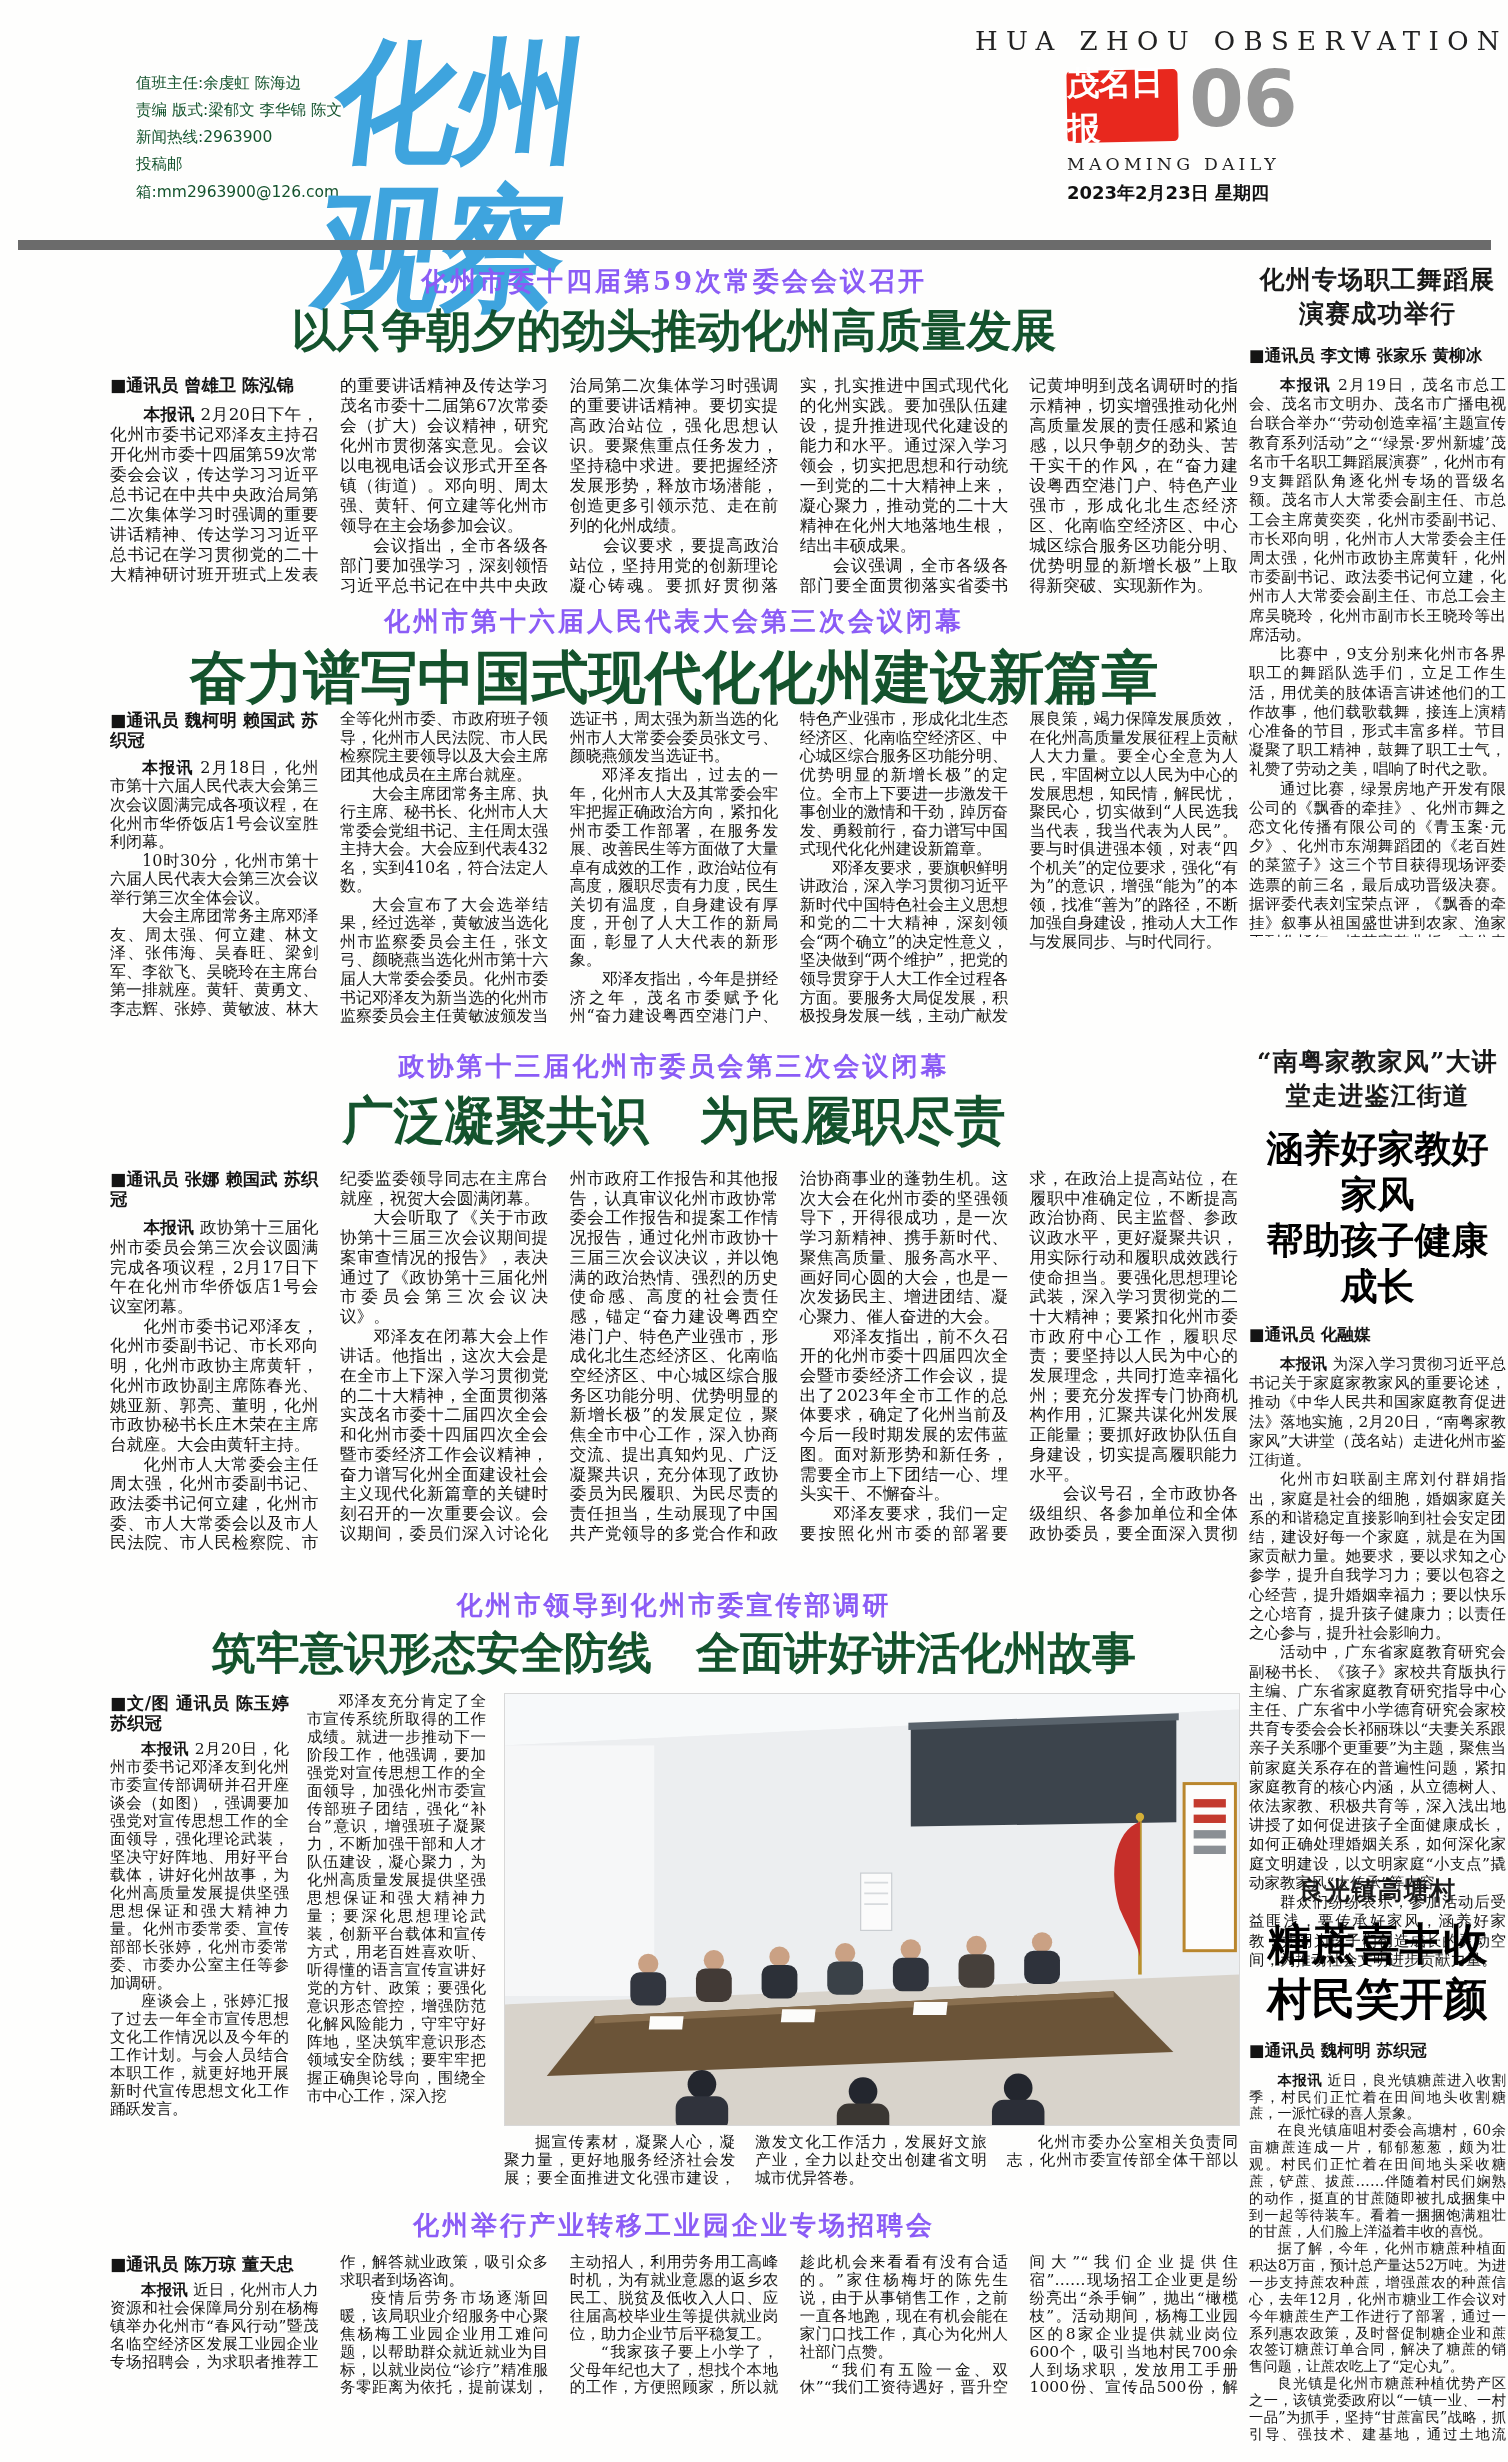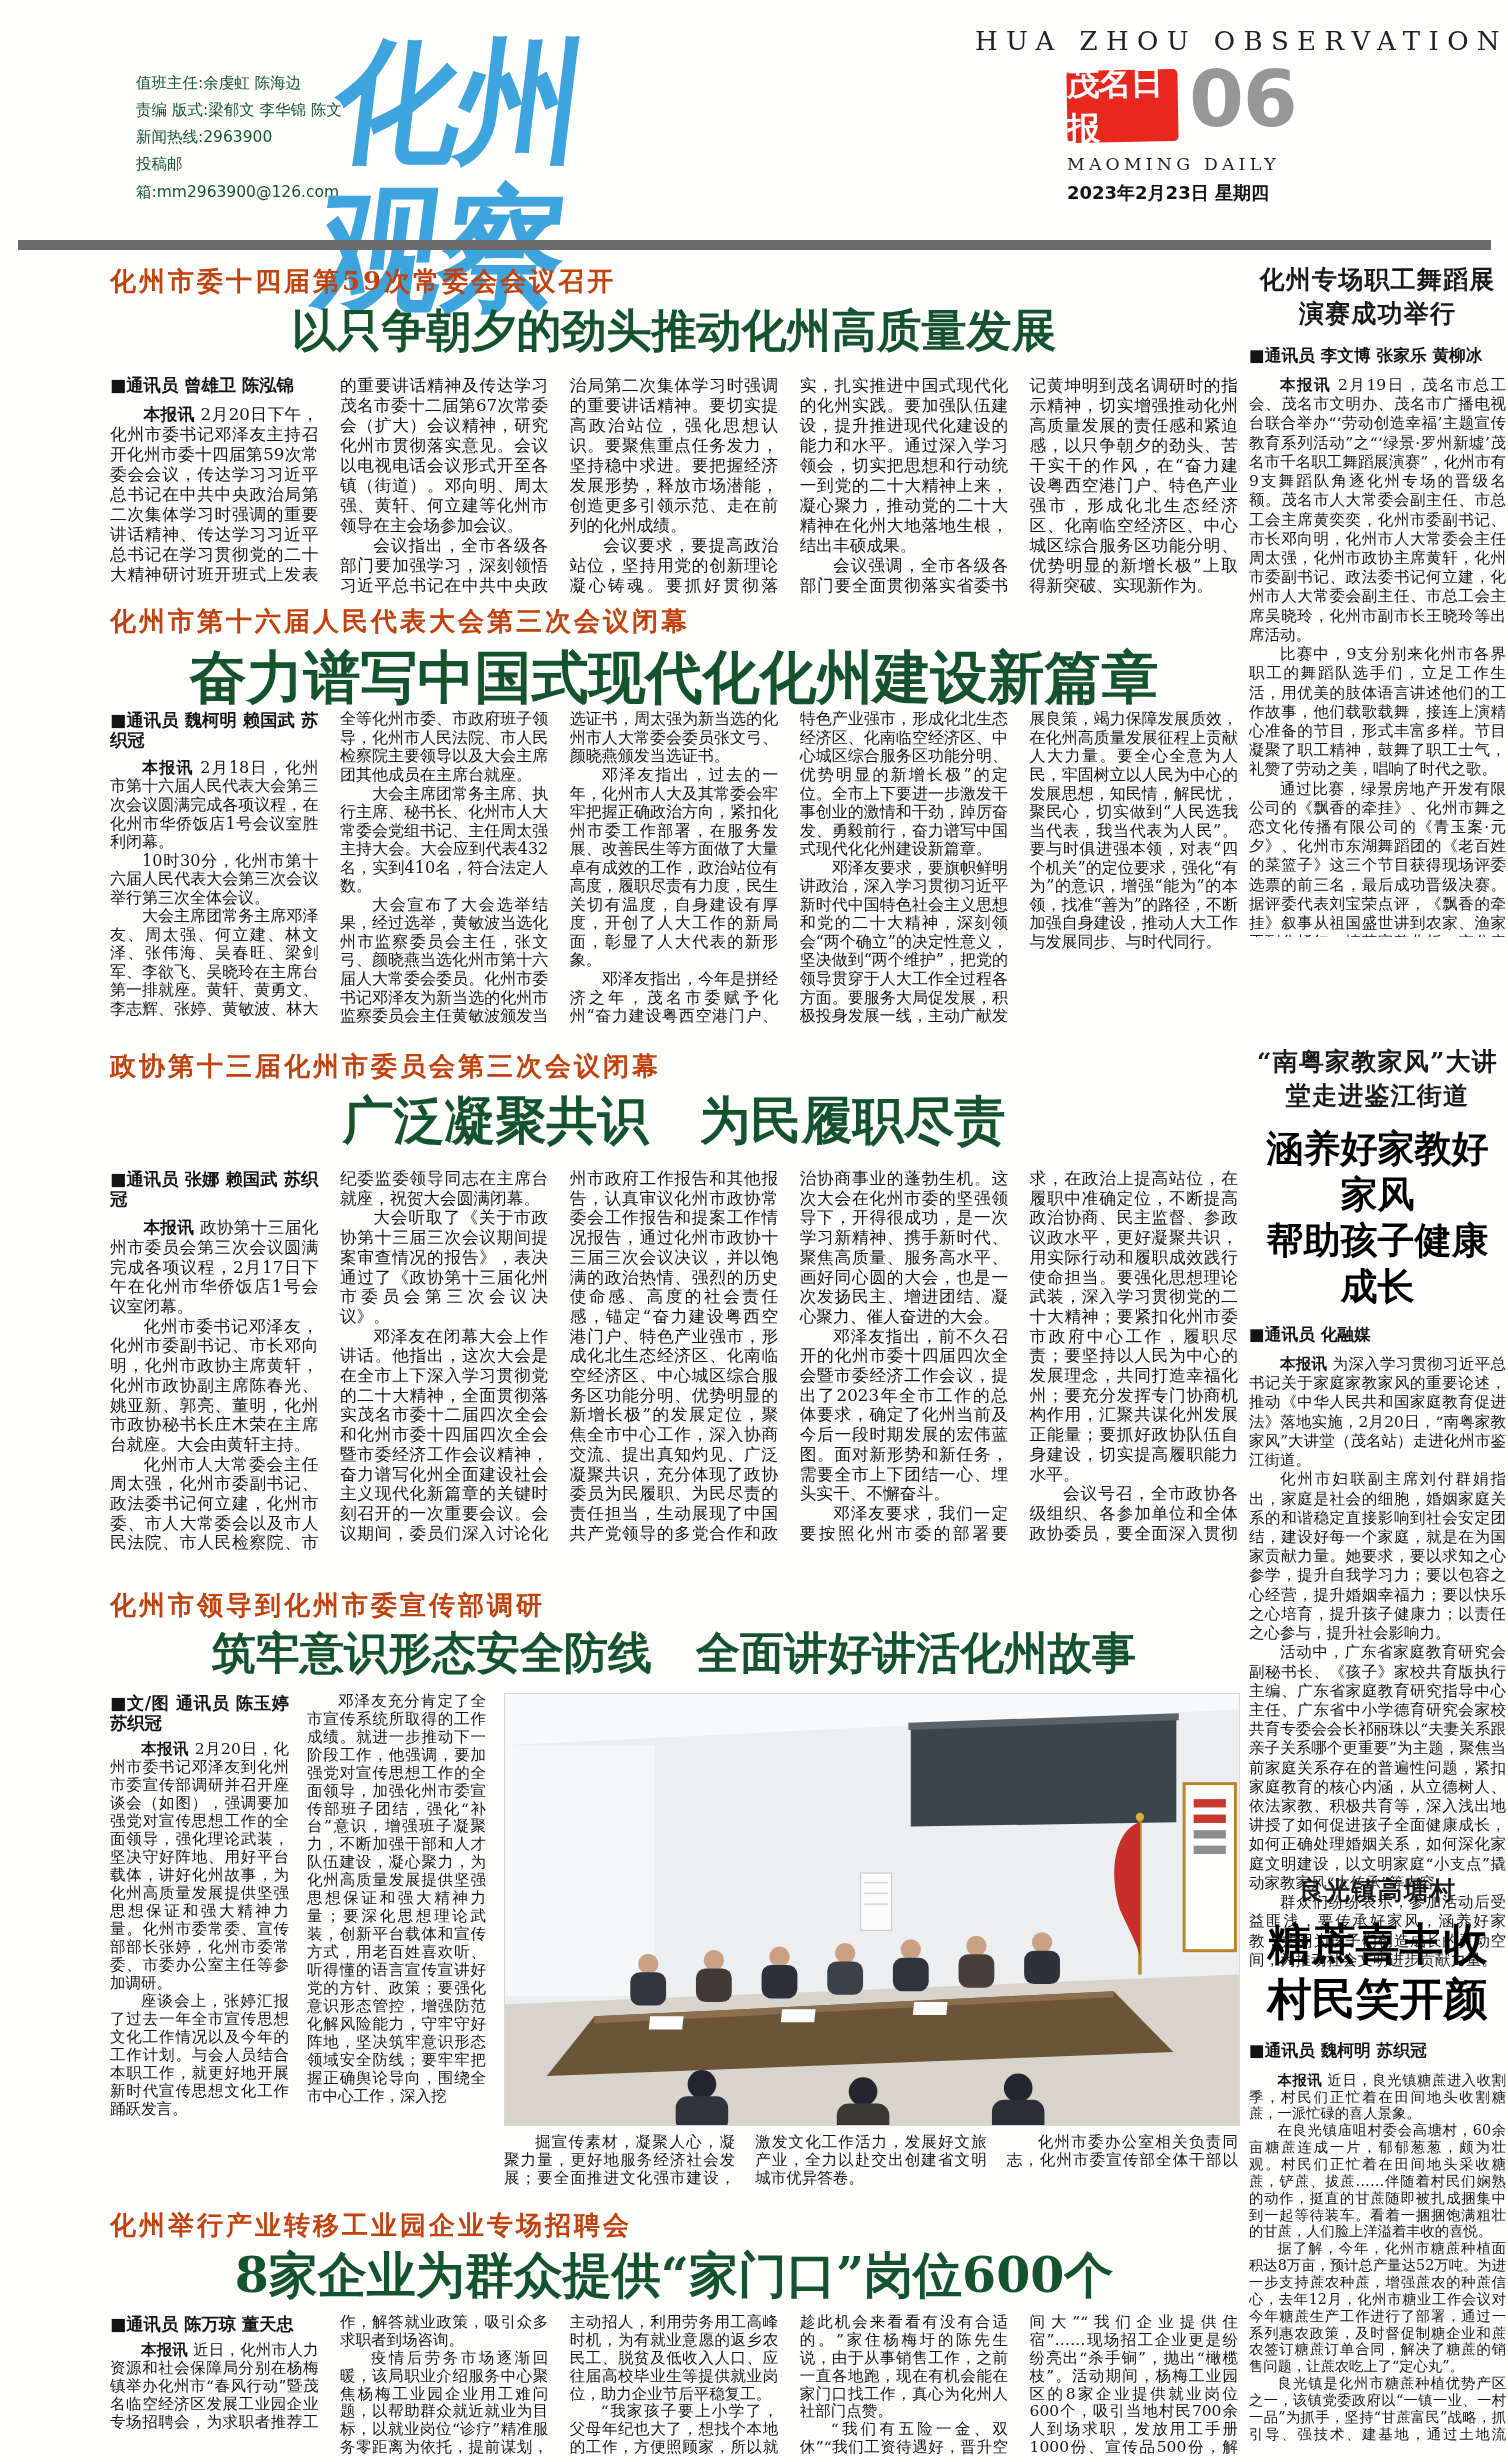--- a/index.html
+++ b/index.html
@@ -20,21 +20,21 @@
            align-items:center;justify-content:center;font-weight:900;font-size:33px;
            font-family:"DejaVu Serif",serif;transform:rotate(-1deg);letter-spacing:-1.2px;}
   .page-num{position:absolute;left:1189px;top:53px;font-size:79px;font-weight:700;
             color:#979797;font-family:"DejaVu Sans",sans-serif;letter-spacing:-1.2px;}
   .mn-en{position:absolute;left:1067px;top:154px;font-size:17.3px;letter-spacing:4.2px;color:#222;}
   .date-line{position:absolute;left:1067px;top:181px;font-size:18px;font-weight:700;
              font-family:"DejaVu Sans",sans-serif;color:#111;}
   .header-bar{position:absolute;left:18px;top:240px;width:1473px;height:10px;background:#6b6b6b;}
   
   .article{position:absolute;left:110px;width:1128px;}
-  .kicker{font-weight:600;font-size:26px;letter-spacing:3px;color:#c2410c;}
+  .kicker{text-align:center;font-weight:600;font-size:26px;letter-spacing:3px;color:#8b5cf6;}
   .headline{text-align:center;font-weight:900;color:#14532d;line-height:1.15;}
   .byline{font-family:"DejaVu Sans","Liberation Sans",sans-serif;font-weight:700;
           font-size:17.3px;margin:0 0 8.4px 0;}
   .body-cols{text-align:justify;column-gap:21.5px;overflow:hidden;}
   .para{margin:0;text-indent:2em;}
   .para b{font-family:"DejaVu Sans","Liberation Sans",sans-serif;}
   .h-sans{font-family:"DejaVu Sans","Liberation Sans",sans-serif;}
   .h-serif{font-family:"DejaVu Serif","Liberation Serif",serif;}
   
   #a1-body{margin-top:18px;height:222px;column-count:5;font-size:16.7px;line-height:1.2;}
@@ -193,21 +193,20 @@
         <div class="a4-below">
             <p class="para">掘宣传素材，凝聚人心，凝聚力量，更好地服务经济社会发展；要全面推进文化强市建设，激发文化工作活力，发展好文旅产业，全力以赴交出创建省文明城市优异答卷。</p>
             <p class="para">化州市委办公室相关负责同志，化州市委宣传部全体干部以及化州市宣传文化系统单位负责同志参加会议。</p>
           </div>
       </div>
     </div>
   </div>
 
   <div class="article" style="top:2208px;height:255px;">
     <div class="kicker">化州举行产业转移工业园企业专场招聘会</div>
-    <div class="headline h-serif" style="font-size:49px;margin-top:3.6px;">8家企业为群众提供“家门口”岗位600个</div>
     <div class="body-cols" id="a5-body">
       <p class="byline">■通讯员 陈万琼 董天忠</p>
       <div style="display:contents;"><p class="para"><b>本报讯</b> 近日，化州市人力资源和社会保障局分别在杨梅镇举办化州市“春风行动”暨茂名临空经济区发展工业园企业专场招聘会，为求职者推荐工作，解答就业政策，吸引众多求职者到场咨询。</p><p class="para">疫情后劳务市场逐渐回暖，该局职业介绍服务中心聚焦杨梅工业园企业用工难问题，以帮助群众就近就业为目标，以就业岗位“诊疗”精准服务零距离为依托，提前谋划，主动招人，利用劳务用工高峰时机，为有就业意愿的返乡农民工、脱贫及低收入人口、应往届高校毕业生等提供就业岗位，助力企业节后平稳复工。</p><p class="para">“我家孩子要上小学了，父母年纪也大了，想找个本地的工作，方便照顾家，所以就趁此机会来看看有没有合适的。”家住杨梅圩的陈先生说，由于从事销售工作，之前一直各地跑，现在有机会能在家门口找工作，真心为化州人社部门点赞。</p><p class="para">“我们有五险一金、双休”“我们工资待遇好，晋升空间大”“我们企业提供住宿”……现场招工企业更是纷纷亮出“杀手锏”，抛出“橄榄枝”。活动期间，杨梅工业园区的8家企业提供就业岗位600个，吸引当地村民700余人到场求职，发放用工手册1000份、宣传品500份，解答咨询300余人次，达成就业意向73人次。</p></div>
     </div>
   </div>
 
   <div class="sidebar">
 
     <div class="sb-art" style="top:0;height:770px;">
       <div class="sb-kicker">化州专场职工舞蹈展演赛成功举行</div>

